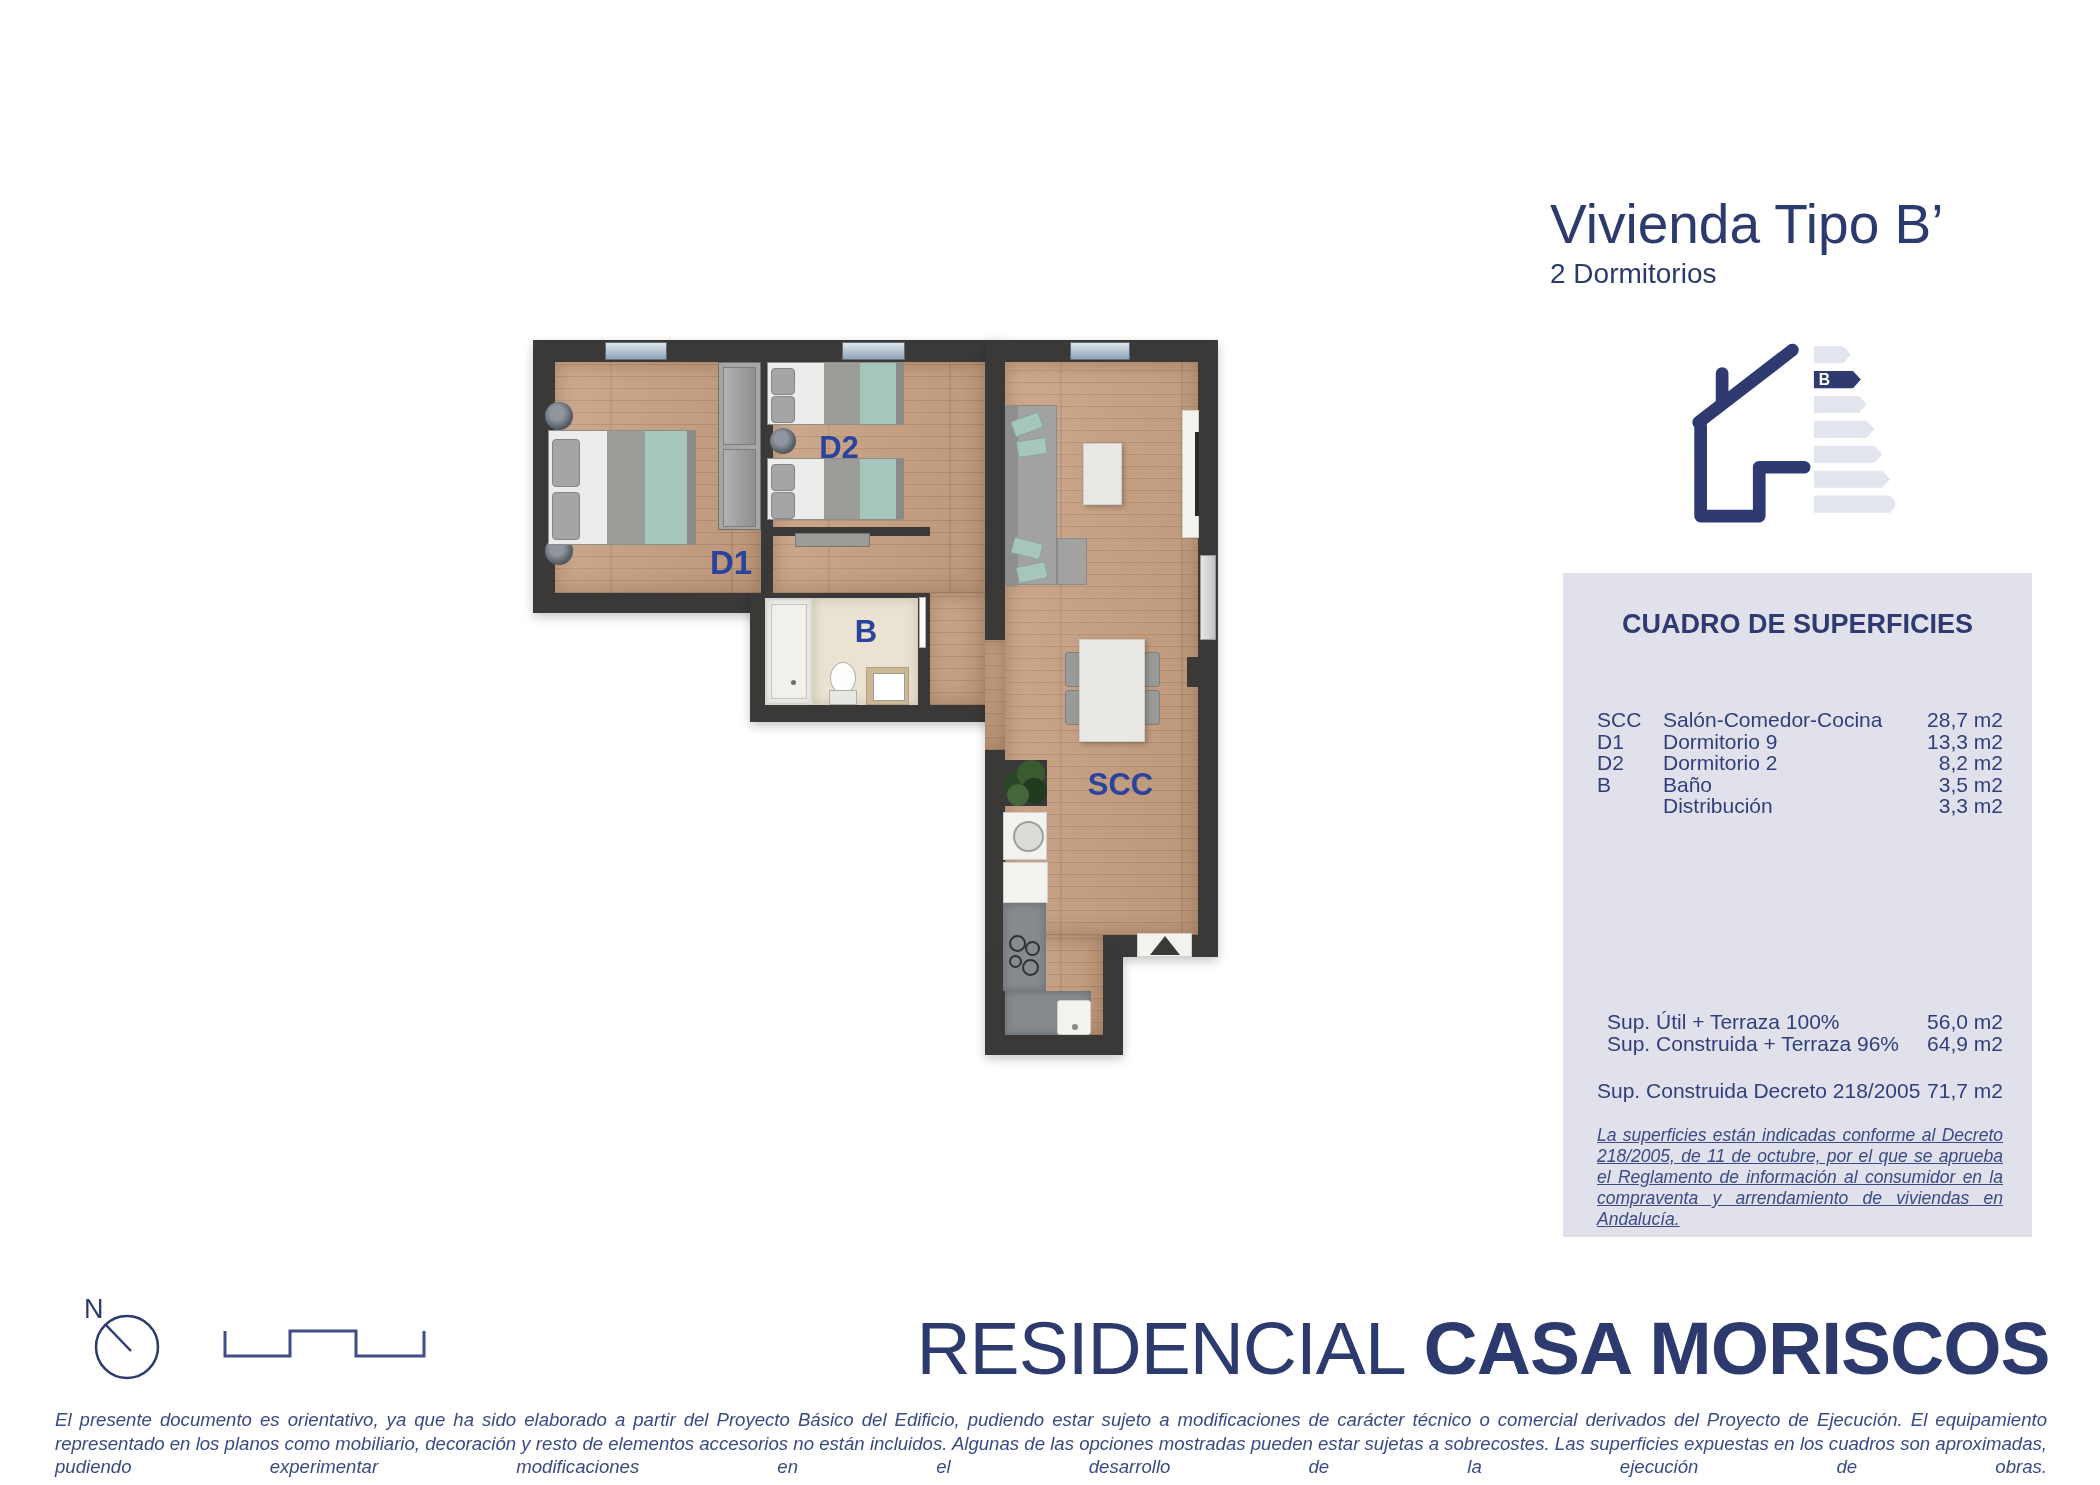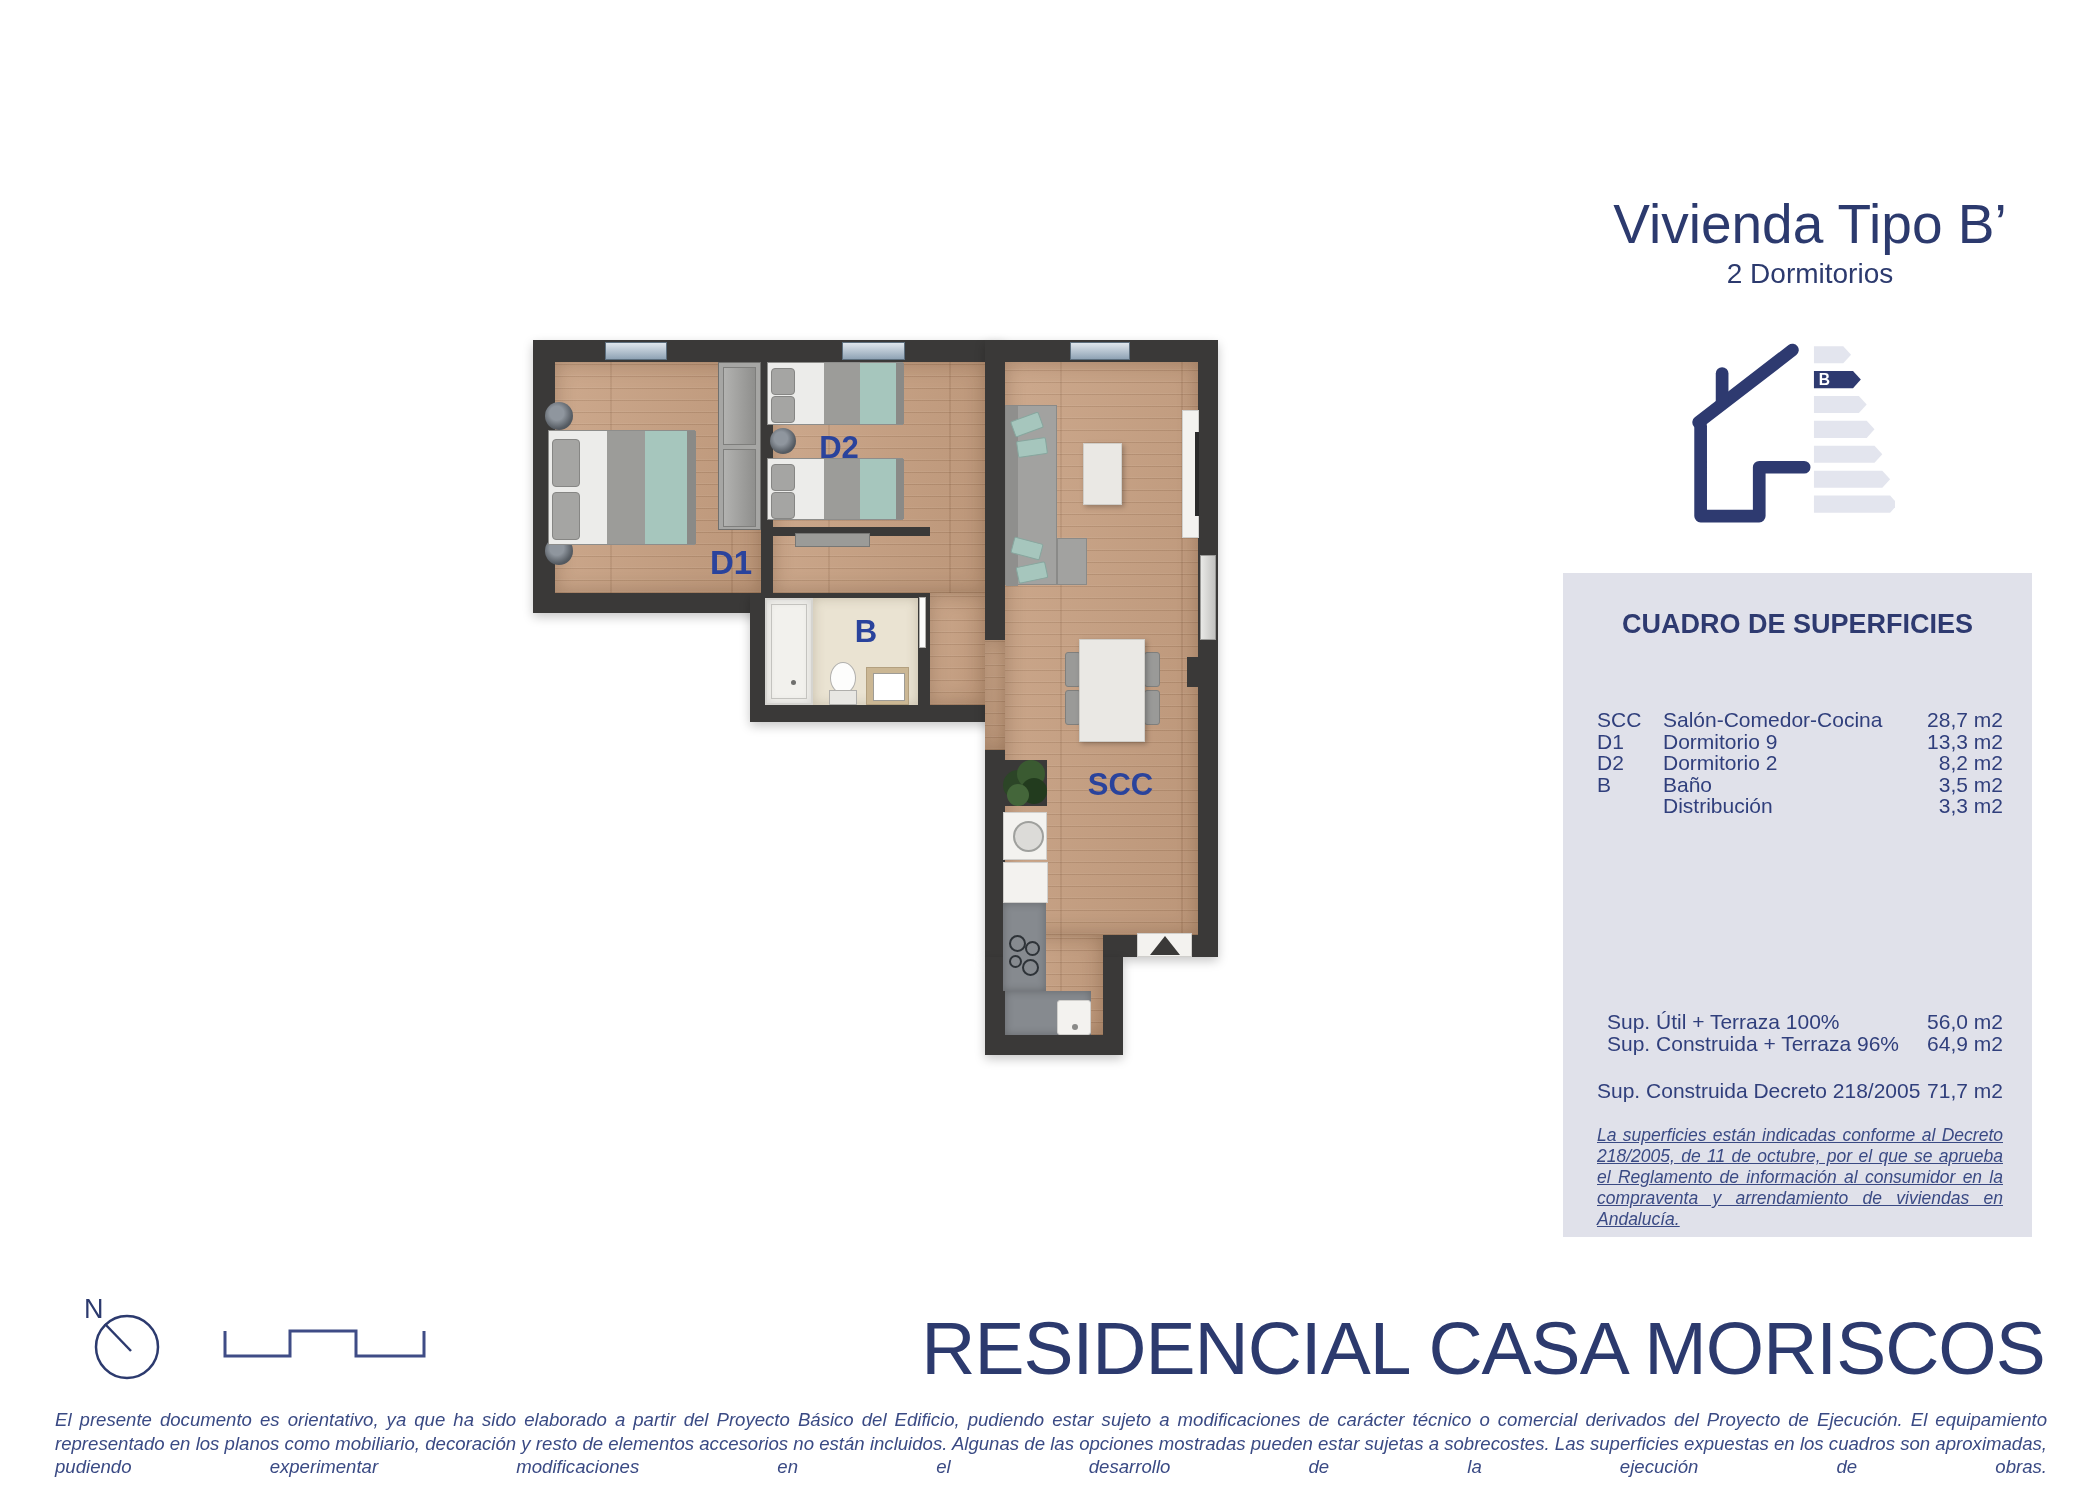--- a/index.html
+++ b/index.html
@@ -1,20 +1,20 @@
 <!DOCTYPE html>
 <html><head>
 <meta charset="utf-8">
 <style>
   html,body{margin:0;padding:0;background:#ffffff;}
   .page{position:relative;width:2100px;height:1485px;background:#ffffff;overflow:hidden;
         font-family:"Liberation Sans",sans-serif;color:#2c3a6e;}
 
   
-  .title-block{position:absolute;left:1550px;top:192px;width:520px;text-align:center;}
+  .title-block{position:absolute;left:1550px;top:192px;width:520px;}
   .title-block h1{margin:0;font-size:55px;font-weight:400;color:#2c3a6e;letter-spacing:0;}
   .title-block .sub{margin-top:2px;font-size:28px;font-weight:400;color:#2c3a6e;}
 
   .energy-svg{position:absolute;left:1685px;top:338px;width:210px;height:195px;}
 
   .panel{position:absolute;left:1563px;top:573px;width:469px;height:664px;background:#e0e1ea;}
   .panel .ptitle{position:absolute;left:0;top:36px;width:100%;text-align:center;
                  font-size:27px;font-weight:700;color:#2e3a70;}
   .panel .psub{position:absolute;left:0;top:70px;width:100%;text-align:center;
                font-size:25px;font-weight:400;color:#303f7c;}
@@ -28,21 +28,21 @@
   .trow .nm{position:absolute;left:0;}
   .trow .val{position:absolute;right:0;}
   .decree{position:absolute;left:34px;top:506px;right:29px;height:22px;font-size:21px;color:#303f7c;}
   .decree .nm{position:absolute;left:0;} .decree .val{position:absolute;right:0;margin-left:44px;}
   .pnote{position:absolute;left:34px;top:552px;right:29px;font-size:17.5px;font-style:italic;
          color:#3a4a84;line-height:21px;text-align:justify;text-align-last:justify;text-decoration:underline;}
 
   
   .brand{position:absolute;left:810px;top:1305px;width:1320px;text-align:center;
          font-size:75px;color:#2c3a6e;letter-spacing:-1px;white-space:nowrap;}
-  .brand .w1{font-weight:400;margin-left:26px;} .brand .w2{font-weight:400;margin-left:18px;}
+  .brand .w1{font-weight:400;margin-left:26px;} .brand .w2{font-weight:700;margin-left:18px;}
   .footer-note{position:absolute;left:55px;top:1408px;width:1992px;font-size:18.6px;
                font-style:italic;color:#3a4a84;line-height:23.5px;text-align:justify;text-align-last:justify;}
 
   .compass-svg{position:absolute;left:70px;top:1288px;width:110px;height:110px;}
   .section-svg{position:absolute;left:222px;top:1328px;width:210px;height:34px;}
 
   
   .plan{position:absolute;left:533px;top:340px;width:690px;height:717px;}
   .plan div{position:absolute;}
   .wall{background:#3a3938;box-shadow:0 4px 10px rgba(0,0,0,.22);}

